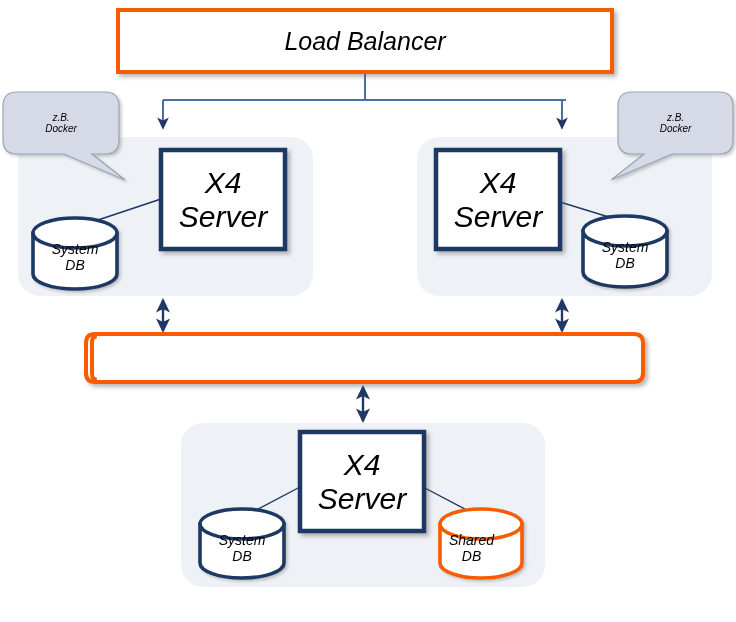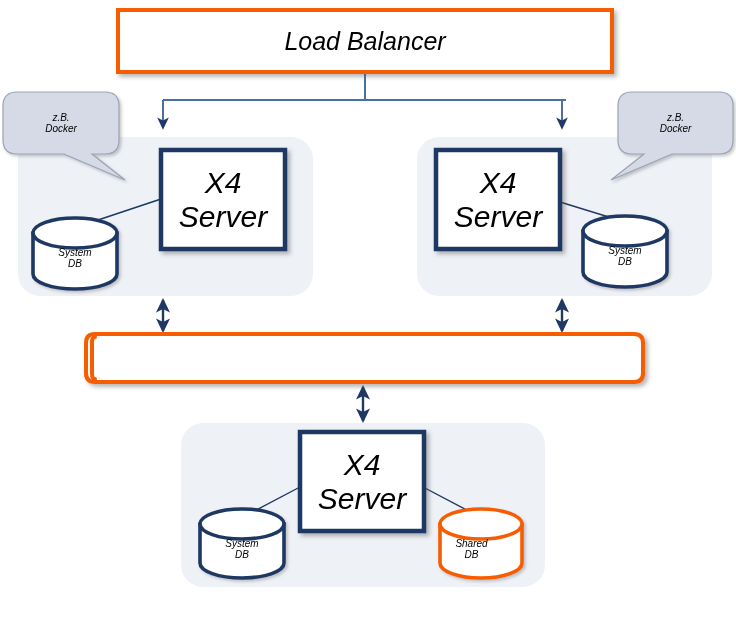--- a/index.html
+++ b/index.html
@@ -4,21 +4,21 @@
 <style>
   html,body{margin:0;padding:0;background:#ffffff;}
   body{width:736px;height:622px;overflow:hidden;
        font-family:"Liberation Sans","DejaVu Sans",sans-serif;}
   #stage{position:relative;width:736px;height:622px;font-style:italic;}
   #stage svg{position:absolute;left:0;top:0;}
   .lbl{position:absolute;display:flex;align-items:center;justify-content:center;
        text-align:center;color:#000;line-height:1.12;pointer-events:none;}
   .t-big{font-size:25px;}
   .t-srv{font-size:30px;}
-  .t-db{font-size:10px;}
+  .t-db{font-size:14px;}
   .t-cal{font-size:10px;}
 </style>
 </head>
 <body>
 
 <div id="stage">
 
 <svg width="736" height="622" viewBox="0 0 736 622">
   <defs>
     <filter id="sh" x="-40%" y="-40%" width="200%" height="200%">

